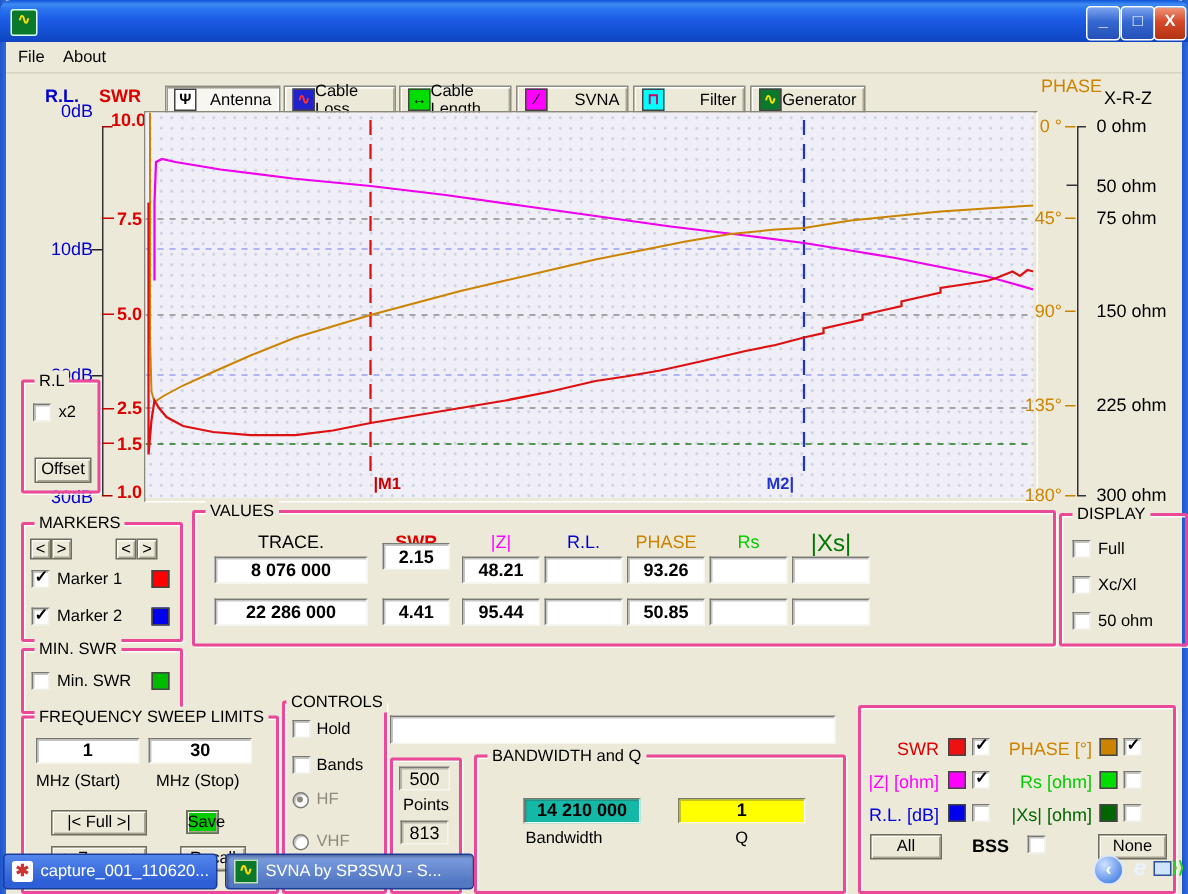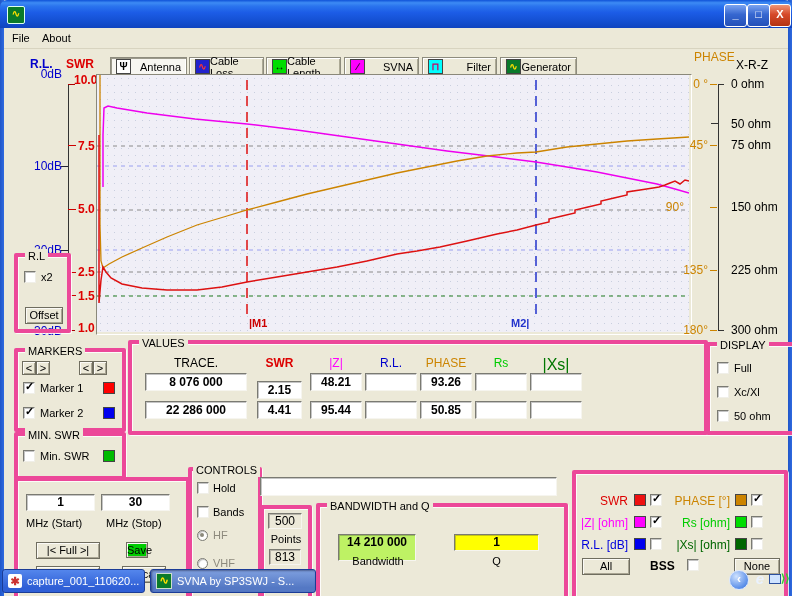--- a/index.html
+++ b/index.html
@@ -21,21 +21,21 @@
   .menubar{left:4px;top:28px;width:784px;height:20px;background:#ece9d8;border-bottom:1px solid #d8d4c0;}
   .menu-item{top:32px;font-size:11px;}
   
   .tbtn{top:57px;height:19px;background:#ece9d8;border:1px solid #8e8c7e;
     box-shadow:inset 1px 1px 0 #fff,inset -1px -1px 0 #aca995;
     display:flex;align-items:center;justify-content:space-between;padding:0 5px;font-size:11px;box-sizing:border-box;}
   .tbtn.sel{background:#f7f6f1;box-shadow:inset 1px 1px 0 #9c9a8c,inset -1px -1px 0 #fff;}
   .ticon{width:13px;height:13px;border:1px solid #444;font-size:10px;font-weight:bold;
     display:flex;align-items:center;justify-content:center;flex:none;line-height:11px;}
   
-  .gb{border:4px solid #ec4899;box-shadow:inset 1px 1px 0 rgba(255,255,255,.85),1px 1px 0 rgba(255,255,255,.85);border-radius:2px;}
+  .gb{border:2px solid #ec4899;box-shadow:inset 1px 1px 0 rgba(255,255,255,.85),1px 1px 0 rgba(255,255,255,.85);border-radius:2px;}
   .cap{position:absolute;top:-8px;left:7px;background:#ece9d8;padding:0 3px;font-size:11px;line-height:14px;white-space:nowrap;}
   .fld{background:#fff;border:1px solid;border-color:#7a7a72 #f6f5ef #f6f5ef #7a7a72;
     box-shadow:inset 1px 1px 0 rgba(64,64,64,.30);text-align:center;font-weight:bold;font-size:12px;box-sizing:border-box;}
   .btn{background:#ece9d8;border:1px solid #6f6d5f;box-shadow:inset 1px 1px 0 #fbfaf6,inset -1px -1px 0 #a9a593;
     font-size:11px;text-align:center;box-sizing:border-box;}
   .cb{width:12px;height:12px;background:#fff;border:1px solid;border-color:#7a7a72 #f0efe8 #f0efe8 #7a7a72;
     box-shadow:inset 1px 1px 0 rgba(64,64,64,.3);box-sizing:border-box;}
   .cb.on::after{content:"✓";position:absolute;left:1px;top:-3px;font-size:11px;font-weight:bold;color:#000;}
   .radio{width:11px;height:11px;border-radius:50%;background:#fff;border:1px solid #7a7a72;
     box-shadow:inset 1px 1px 1px rgba(0,0,0,.25);box-sizing:border-box;}
@@ -154,21 +154,21 @@
 <div class="abs lbl" style="left:736px;top:58px;font-size:12px;">X-R-Z</div>
 <div class="abs" style="left:718px;top:84px;width:1px;height:246px;background:#333;"></div>
 <div class="abs" style="left:718px;top:84px;width:6px;height:1px;background:#333;"></div>
 <div class="abs" style="left:718px;top:330px;width:6px;height:1px;background:#333;"></div>
 <div class="abs" style="left:711px;top:123px;width:7px;height:1px;background:#333;"></div>
 
 <div class="abs lbl" style="left:676px;top:77px;width:32px;text-align:right;color:#cc8400;font-size:12px;">0 °</div>
 <div class="abs" style="left:710px;top:84px;width:7px;height:1px;background:#cc8400;"></div>
 <div class="abs lbl" style="left:676px;top:138px;width:32px;text-align:right;color:#cc8400;font-size:12px;">45°</div>
 <div class="abs" style="left:710px;top:145px;width:7px;height:1px;background:#cc8400;"></div>
-<div class="abs lbl" style="left:652px;top:200px;width:32px;text-align:right;color:#cc8400;font-size:12px;">90°</div>
+<div class="abs lbl" style="left:676px;top:200px;width:32px;text-align:right;color:#cc8400;font-size:12px;">90°</div>
 <div class="abs" style="left:710px;top:207px;width:7px;height:1px;background:#cc8400;"></div>
 <div class="abs lbl" style="left:676px;top:263px;width:32px;text-align:right;color:#cc8400;font-size:12px;">135°</div>
 <div class="abs" style="left:710px;top:270px;width:7px;height:1px;background:#cc8400;"></div>
 <div class="abs lbl" style="left:676px;top:323px;width:32px;text-align:right;color:#cc8400;font-size:12px;">180°</div>
 <div class="abs" style="left:710px;top:330px;width:7px;height:1px;background:#cc8400;"></div>
 
 <div class="abs lbl" style="left:731px;top:77px;font-size:12px;">0 ohm</div>
 <div class="abs lbl" style="left:731px;top:117px;font-size:12px;">50 ohm</div>
 <div class="abs lbl" style="left:731px;top:138px;font-size:12px;">75 ohm</div>
 <div class="abs lbl" style="left:731px;top:200px;font-size:12px;">150 ohm</div>
@@ -179,21 +179,21 @@
   <span class="cap">VALUES</span>
   <div class="abs lbl" style="left:13px;top:12px;width:102px;text-align:center;font-size:12px;">TRACE.</div>
   <div class="abs lbl" style="left:125px;top:12px;width:45px;text-align:center;font-size:12px;font-weight:bold;color:#dd0000;">SWR</div>
   <div class="abs lbl" style="left:178px;top:12px;width:52px;text-align:center;font-size:12px;color:#ff00ff;">|Z|</div>
   <div class="abs lbl" style="left:233px;top:12px;width:52px;text-align:center;font-size:12px;color:#0000cc;">R.L.</div>
   <div class="abs lbl" style="left:288px;top:12px;width:52px;text-align:center;font-size:12px;color:#cc8400;">PHASE</div>
   <div class="abs lbl" style="left:343px;top:12px;width:52px;text-align:center;font-size:12px;color:#00cc00;">Rs</div>
   <div class="abs lbl" style="left:398px;top:12px;width:52px;text-align:center;font-size:16px;color:#007700;">|Xs|</div>
 
   <div class="abs fld" style="left:13px;top:29px;width:102px;height:18px;line-height:16px;">8 076 000</div>
-  <div class="abs fld" style="left:125px;top:37px;width:45px;height:18px;line-height:16px;">2.15</div>
+  <div class="abs fld" style="left:125px;top:20px;width:45px;height:18px;line-height:16px;">2.15</div>
   <div class="abs fld" style="left:178px;top:29px;width:52px;height:18px;line-height:16px;">48.21</div>
   <div class="abs fld" style="left:233px;top:29px;width:52px;height:18px;line-height:16px;"></div>
   <div class="abs fld" style="left:288px;top:29px;width:52px;height:18px;line-height:16px;">93.26</div>
   <div class="abs fld" style="left:343px;top:29px;width:52px;height:18px;line-height:16px;"></div>
   <div class="abs fld" style="left:398px;top:29px;width:52px;height:18px;line-height:16px;"></div>
 
   <div class="abs fld" style="left:13px;top:57px;width:102px;height:18px;line-height:16px;">22 286 000</div>
   <div class="abs fld" style="left:125px;top:57px;width:45px;height:18px;line-height:16px;">4.41</div>
   <div class="abs fld" style="left:178px;top:57px;width:52px;height:18px;line-height:16px;">95.44</div>
   <div class="abs fld" style="left:233px;top:57px;width:52px;height:18px;line-height:16px;"></div>
@@ -227,20 +227,21 @@
 </div>
 
 <div class="abs gb" style="left:14px;top:432px;width:104px;height:40px;">
   <span class="cap">MIN. SWR</span>
   <span class="abs cb" style="left:5px;top:14px;"></span>
   <span class="abs lbl" style="left:22px;top:14px;">Min. SWR</span>
   <span class="abs sw" style="left: 85px; top: 14px; background: rgb(0, 187, 0);"></span>
 </div>
 
 <div class="abs gb" style="left:14px;top:477px;width:168px;height:115px;">
+  <span class="cap">FREQUENCY SWEEP LIMITS</span>
   <div class="abs fld" style="left:8px;top:13px;width:69px;height:17px;line-height:15px;">1</div>
   <div class="abs fld" style="left:83px;top:13px;width:69px;height:17px;line-height:15px;">30</div>
   <div class="abs lbl" style="left:8px;top:36px;">MHz  (Start)</div>
   <div class="abs lbl" style="left:88px;top:36px;">MHz  (Stop)</div>
   <div class="abs btn" style="left:18px;top:61px;width:64px;height:17px;line-height:15px;">|&lt; Full &gt;|</div>
   <div class="abs btn" style="left:108px;top:61px;width:22px;height:16px;line-height:14px;background:#00cc00;">Save</div>
   <div class="abs btn" style="left:18px;top:85px;width:64px;height:17px;line-height:15px;">&gt; Zoom &lt;</div>
   <div class="abs btn" style="left:104px;top:85px;width:44px;height:17px;line-height:15px;">Recall</div>
 </div>
 
@@ -259,21 +260,21 @@
 <div class="abs fld" style="left:260px;top:477px;width:297px;height:19px;"></div>
 
 <div class="abs gb" style="left:260px;top:505px;width:44px;height:87px;">
   <div class="abs fld" style="left:4px;top:4px;width:34px;height:16px;line-height:14px;background:#ece9d8;font-weight:normal;">500</div>
   <div class="abs lbl" style="left:0;top:24px;width:44px;text-align:center;">Points</div>
   <div class="abs fld" style="left:5px;top:40px;width:32px;height:16px;line-height:14px;background:#ece9d8;font-weight:normal;">813</div>
 </div>
 
 <div class="abs gb" style="left:316px;top:503px;width:244px;height:89px;">
   <span class="cap">BANDWIDTH and Q</span>
-  <div class="abs fld" style="left: 18px; top: 27px; width: 78px; height: 27px; line-height: 15px; background: #bef264;">14 210 000</div>
+  <div class="abs fld" style="left: 31px; top: 27px; width: 78px; height: 17px; line-height: 15px; background: #14b8a6;">14 210 000</div>
   <div class="abs lbl" style="left:19px;top:48px;width:78px;text-align:center;">Bandwidth</div>
   <div class="abs fld" style="left: 134px; top: 27px; width: 85px; height: 17px; line-height: 15px; background: rgb(255, 255, 0);">1</div>
   <div class="abs lbl" style="left:134px;top:48px;width:85px;text-align:center;">Q</div>
 </div>
 
 <div class="abs gb" style="left:572px;top:470px;width:208px;height:122px;">
 
   <span class="abs lbl" style="left:2px;top:20px;width:50px;text-align:right;color:#dd0000;font-size:12px;">SWR</span>
   <span class="abs sw" style="left: 58px; top: 20px; background: rgb(238, 17, 17);"></span>
   <span class="abs cb on" style="left:74px;top:20px;"></span>

